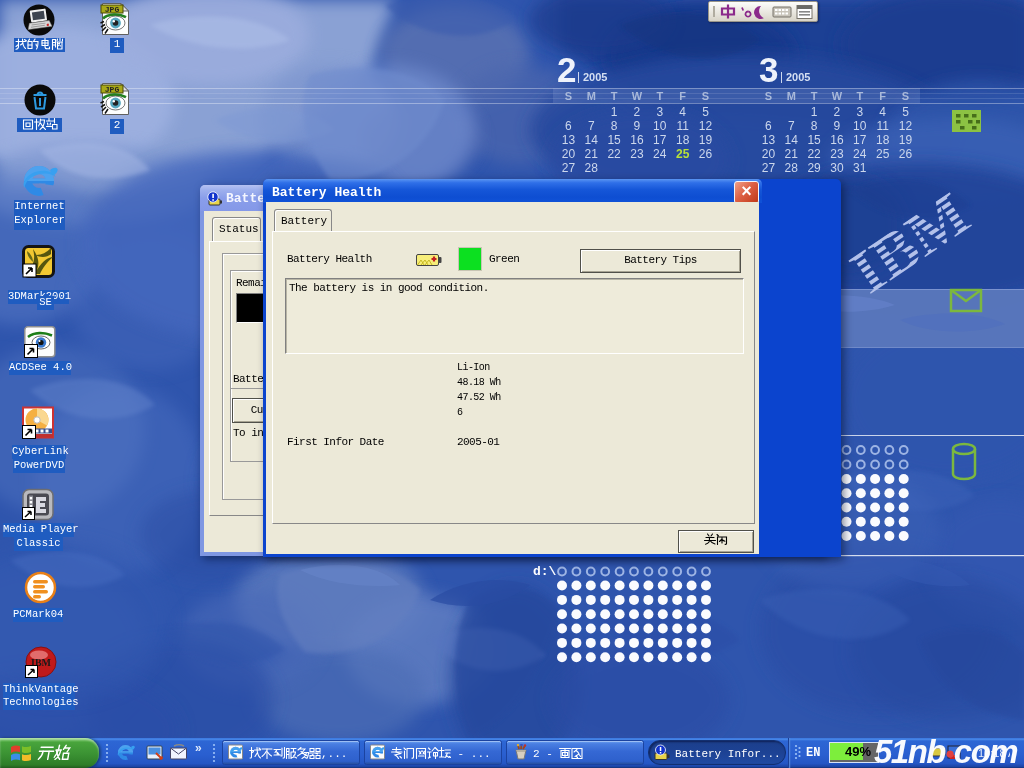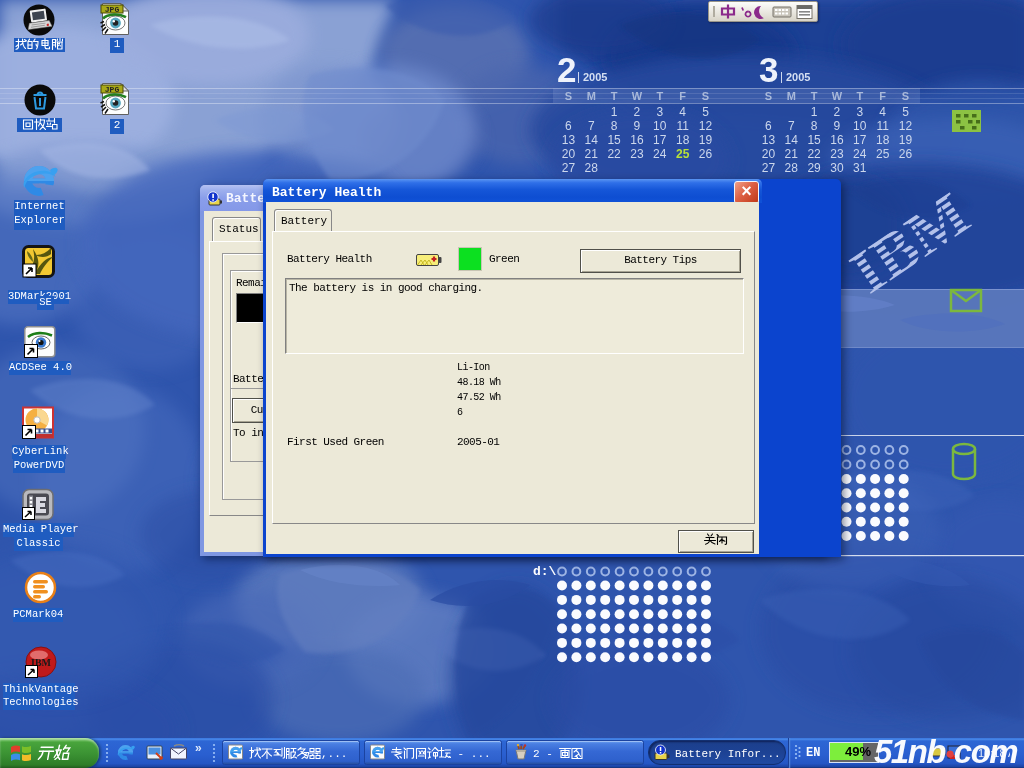--- a/index.html
+++ b/index.html
@@ -770,24 +770,24 @@
   <rect x="0.5" y="1.5" width="22" height="11" rx="1.5" fill="#f7ee7a" stroke="#444"></rect>
   <rect x="22.5" y="4" width="3" height="6" rx="1" fill="#444"></rect>
   <path d="M1.5,12 L5,7 L8,12 M5,12 L9,7 L12,12 M9,12 L13,7 L16,12" stroke="#c8b820" stroke-width="1" fill="none"></path>
   <path d="M15.5,6 h5 M18,3.5 v5" stroke="#c42020" stroke-width="2.2"></path>
  </svg>
  <div class="abs" style="left:195px;top:68px;width:22px;height:22px;background:#0ce020;border:1px solid #c8c5b4;"></div>
  <div class="abs mono" style="left:226px;top:74px;font-size:11px;letter-spacing:-0.55px;color:#000;">Green</div>
  <div class="cbtn" style="left:317px;top:70px;width:159px;height:22px;font-size:11px;letter-spacing:-0.55px;line-height:21px;">Battery Tips</div>
 
  <div class="abs" style="left:22px;top:99px;width:457px;height:74px;background:#eeebda;border:1px solid;border-color:#808080 #fff #fff #808080;box-shadow:inset 1px 1px 0 #b8b5a5;"></div>
- <div class="abs mono" style="left:26px;top:103px;font-size:11px;letter-spacing:-0.55px;color:#000;">The battery is in good charging.</div>
+ <div class="abs mono" style="left:26px;top:103px;font-size:11px;letter-spacing:-0.55px;color:#000;">The battery is in good condition.</div>
 
  <div class="abs mono" style="left:194px;top:181px;font-size:10px;letter-spacing:-0.55px;color:#000;line-height:15px;">Li-Ion<br>48.18 Wh<br>47.52 Wh<br>6</div>
- <div class="abs mono" style="left:24px;top:257px;font-size:11px;letter-spacing:-0.55px;color:#000;">First Used Green</div>
+ <div class="abs mono" style="left:24px;top:257px;font-size:11px;letter-spacing:-0.55px;color:#000;">First Infor Date</div>
  <div class="abs mono" style="left:194px;top:257px;font-size:11px;letter-spacing:-0.55px;color:#000;">2005-01</div>
 
  <div class="cbtn" style="left:415px;top:351px;width:74px;height:21px;font-size:12px;line-height:19px;"><svg width="24" height="12" viewBox="0 0 24 12" style="vertical-align:-2px;" color="#000">
         <use href="#g-guan" x="0" width="12" height="12"></use>
         <use href="#g-bi" x="12" width="12" height="12"></use>
       </svg></div>
 </div>
 <div id="taskbar" class="abs" style="left:0;top:738px;width:1024px;height:30px;z-index:30;background:linear-gradient(180deg,#2a63d2 0%,#4e90ee 3%,#2d66d4 10%,#2a5fd0 55%,#2456c4 85%,#1c44a4 96%,#12306f 100%);"></div>
 <div class="abs" style="left:0;top:738px;width:99px;height:30px;z-index:32;border-radius:0 14px 14px 0;background:linear-gradient(180deg,#7ece6e 0%,#48a43c 15%,#3c9434 50%,#2e7d28 90%,#225c1e 100%);box-shadow:inset 0 2px 2px rgba(255,255,255,0.4),2px 0 3px rgba(0,20,0,0.4);"></div>
 <svg class="abs" style="left:10px;top:743px;z-index:33;" width="22" height="20" viewBox="0 0 22 20">

